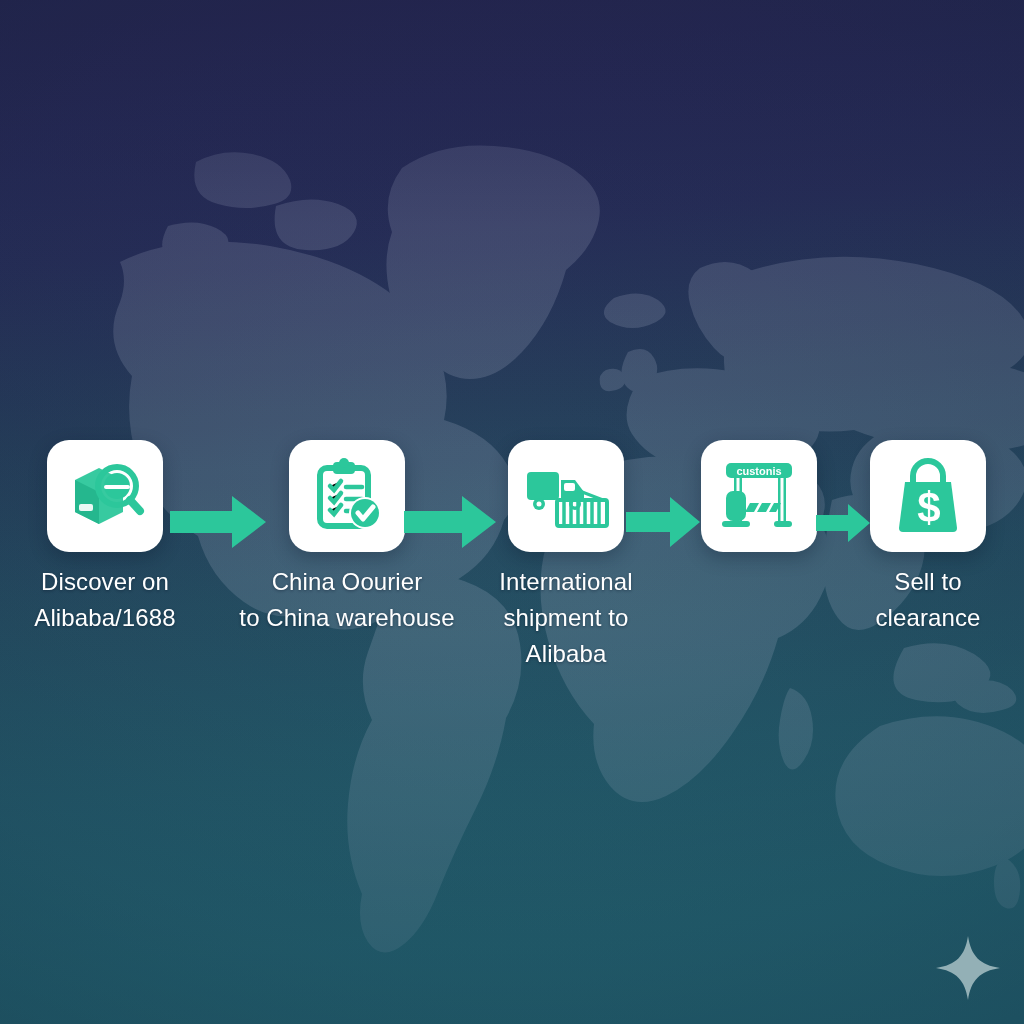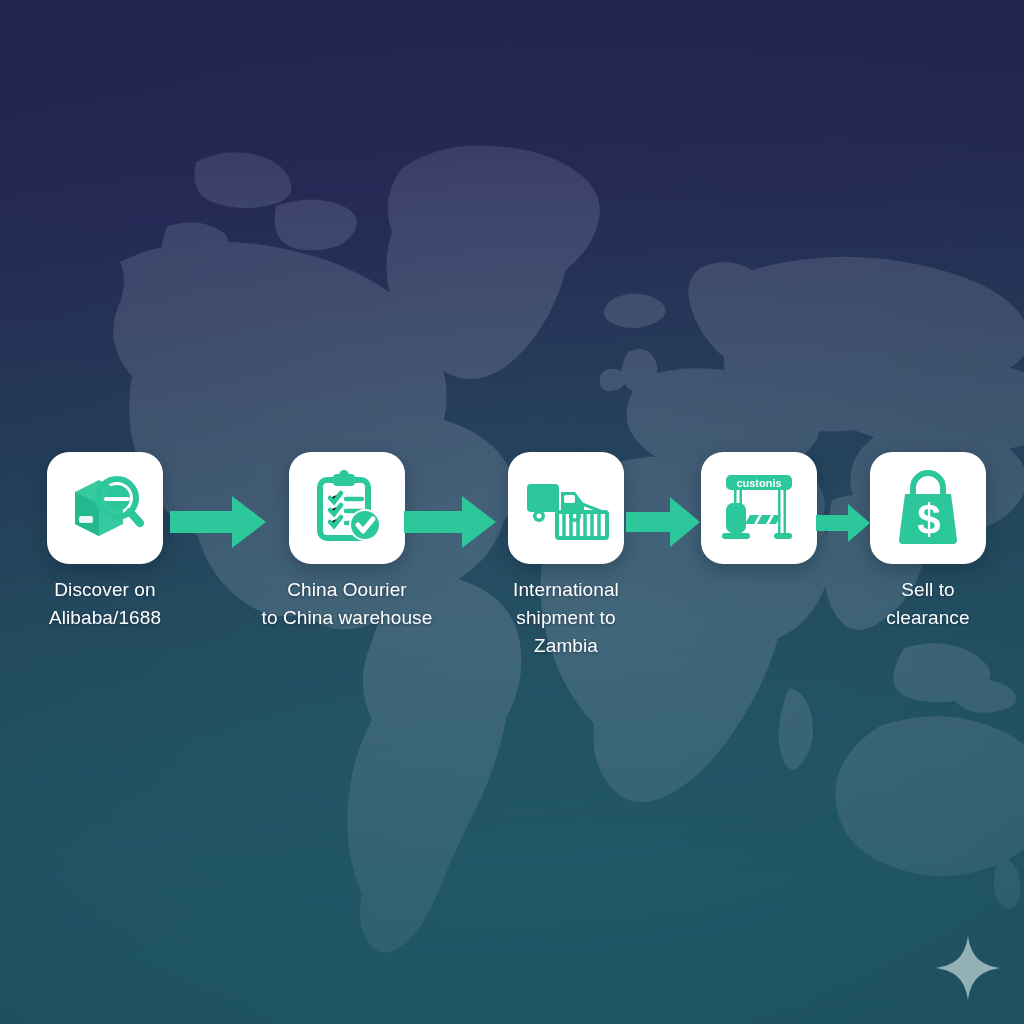--- a/index.html
+++ b/index.html
@@ -60,35 +60,35 @@
   }
 
   .step {
     position: absolute;
     top: 0;
     text-align: center;
   }
   .card {
     width: 116px;
     height: 112px;
-    margin: 12px auto;
+    margin: 0 auto;
     background: #ffffff;
     border-radius: 22px;
     box-shadow: 0 6px 18px rgba(10, 22, 44, 0.30);
     display: flex;
     align-items: center;
     justify-content: center;
   }
   .card svg { display: block; }
 
   .step-label {
-    margin-top: 4px;
+    margin-top: 12px;
     color: #ffffff;
-    font-size: 19px;
-    line-height: 28px;
+    font-size: 24px;
+    line-height: 36px;
     letter-spacing: 0.1px;
     white-space: pre-line;
     text-shadow: 0 1px 3px rgba(8, 20, 40, 0.45);
   }
 
   
   #step-1 { left: 17px;  width: 176px; }
   #step-2 { left: 239px; width: 216px; }
   #step-3 { left: 481px; width: 170px; }
   #step-4 { left: 683px; width: 152px; }
@@ -319,21 +319,21 @@
                 <path d="M55 42 v22"></path>
               <path d="M62 42 v22"></path>
                 <path d="M69 42 v22"></path>
                 <path d="M76 42 v22"></path>
             </g>
           </svg>
         </span>
       </div>
       <div class="step-label">International
 shipment to
-Zambia</div>
+Alibaba</div>
     </div>
 
     <div class="step" id="step-4">
       <div class="card">
         <span>
           <svg width="86" height="74" viewBox="0 0 86 74" xmlns="http://www.w3.org/2000/svg">
 
             <rect x="10" y="4" width="66" height="15" rx="5" fill="#2CC79B"></rect>
             <text x="43" y="15.5" text-anchor="middle" font-family="Liberation Sans, sans-serif" font-size="11" font-weight="bold" fill="#ffffff">custonis</text>
 

